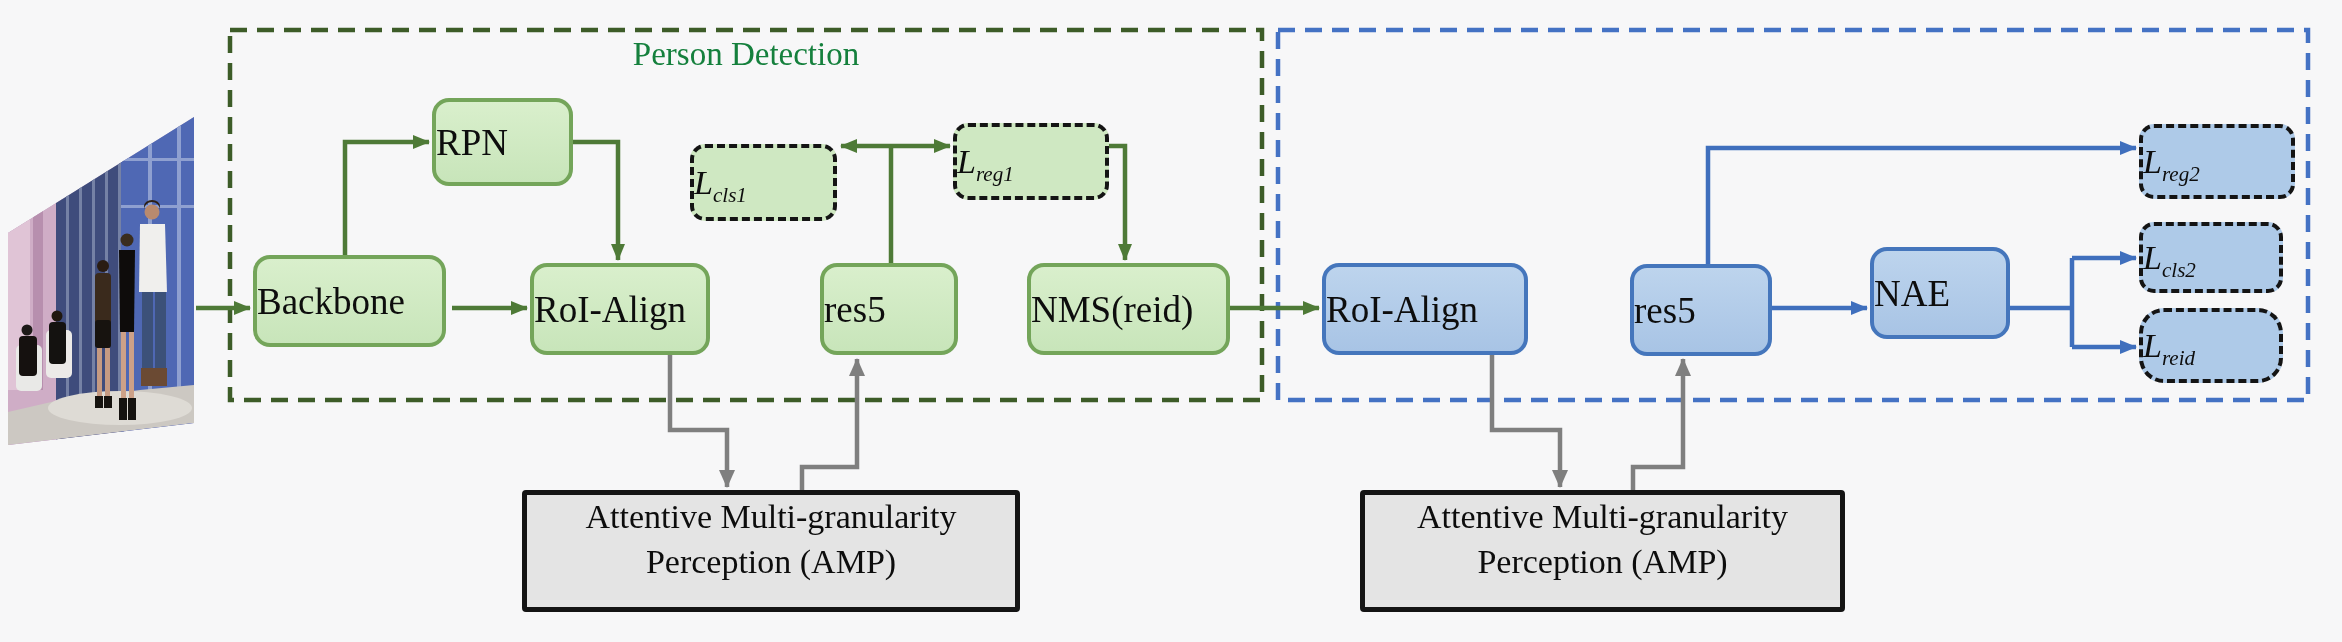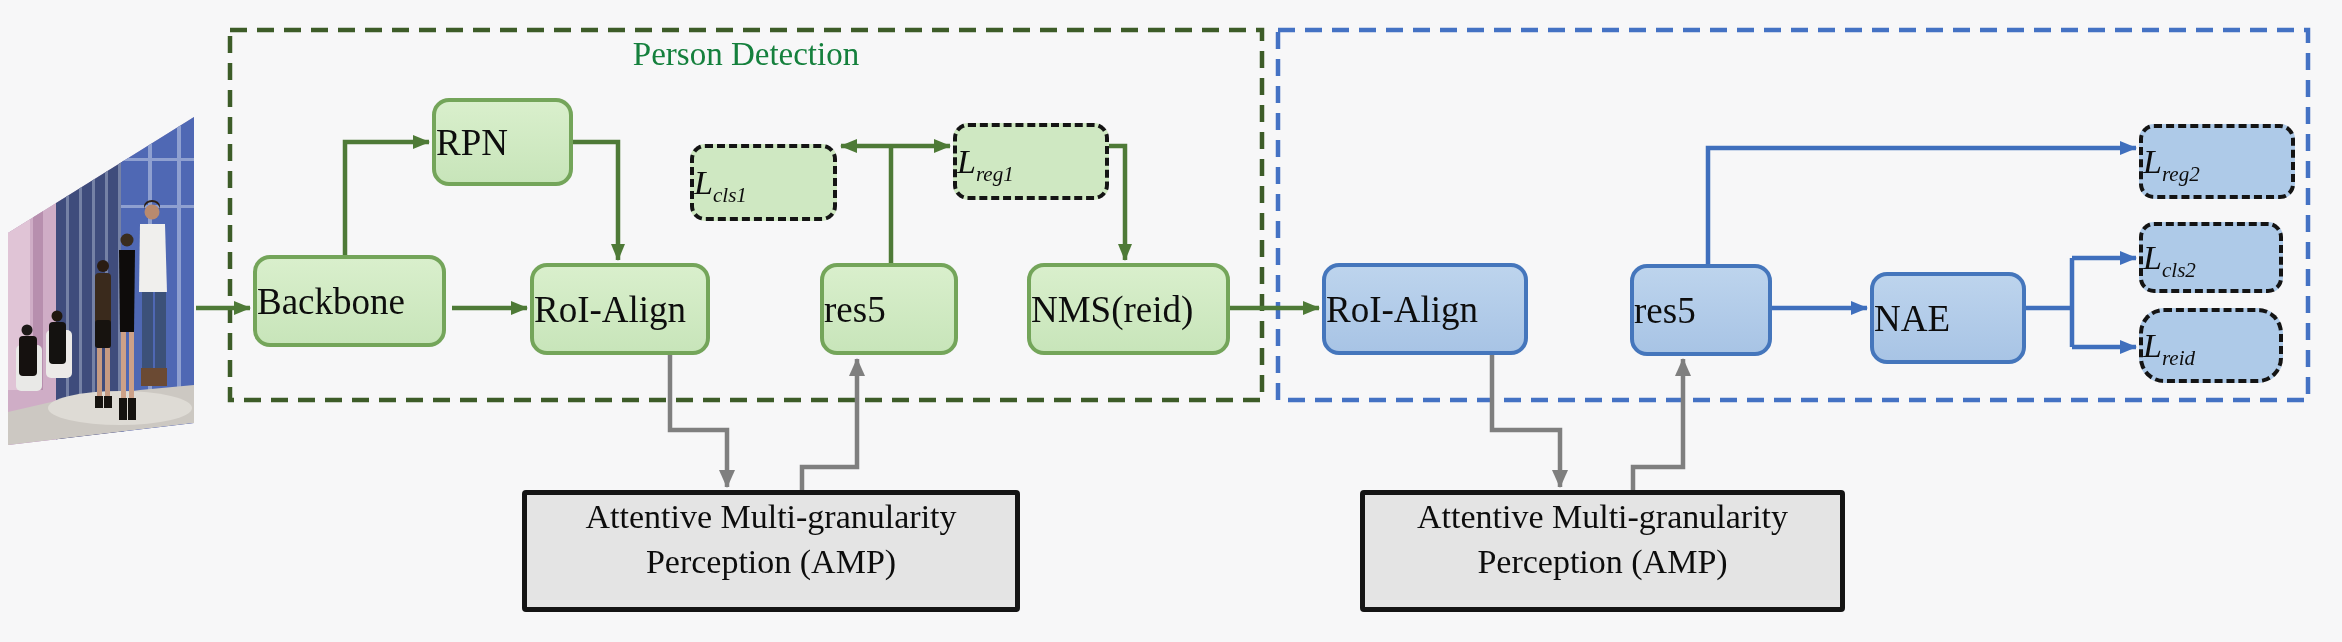--- a/index.html
+++ b/index.html
@@ -153,21 +153,21 @@
   <div class="box g-loss" style="left:953px;top:108px;width:156px;height:77px;margin-top:15px;">
     <span class="loss-label"><span>L</span><sub>reg1</sub></span>
   </div>
 
   <div class="box b-box" style="left:1322px;top:263px;width:206px;height:92px;">
     <span>RoI-Align</span>
   </div>
   <div class="box b-box" style="left:1630px;top:264px;width:142px;height:92px;">
     <span>res5</span>
   </div>
-  <div class="box b-box" style="left:1870px;top:272px;width:156px;height:92px;">
+  <div class="box b-box" style="left:1870px;top:247px;width:140px;height:92px;">
     <span>NAE</span>
   </div>
 
   <div class="box b-loss" style="left:2139px;top:124px;width:156px;height:75px;">
     <span class="loss-label"><span>L</span><sub>reg2</sub></span>
   </div>
   <div class="box b-loss" style="left:2139px;top:222px;width:144px;height:71px;">
     <span class="loss-label"><span>L</span><sub>cls2</sub></span>
   </div>
   <div class="box b-loss" style="left:2139px;top:308px;width:144px;height:75px;border-radius:25px;">

